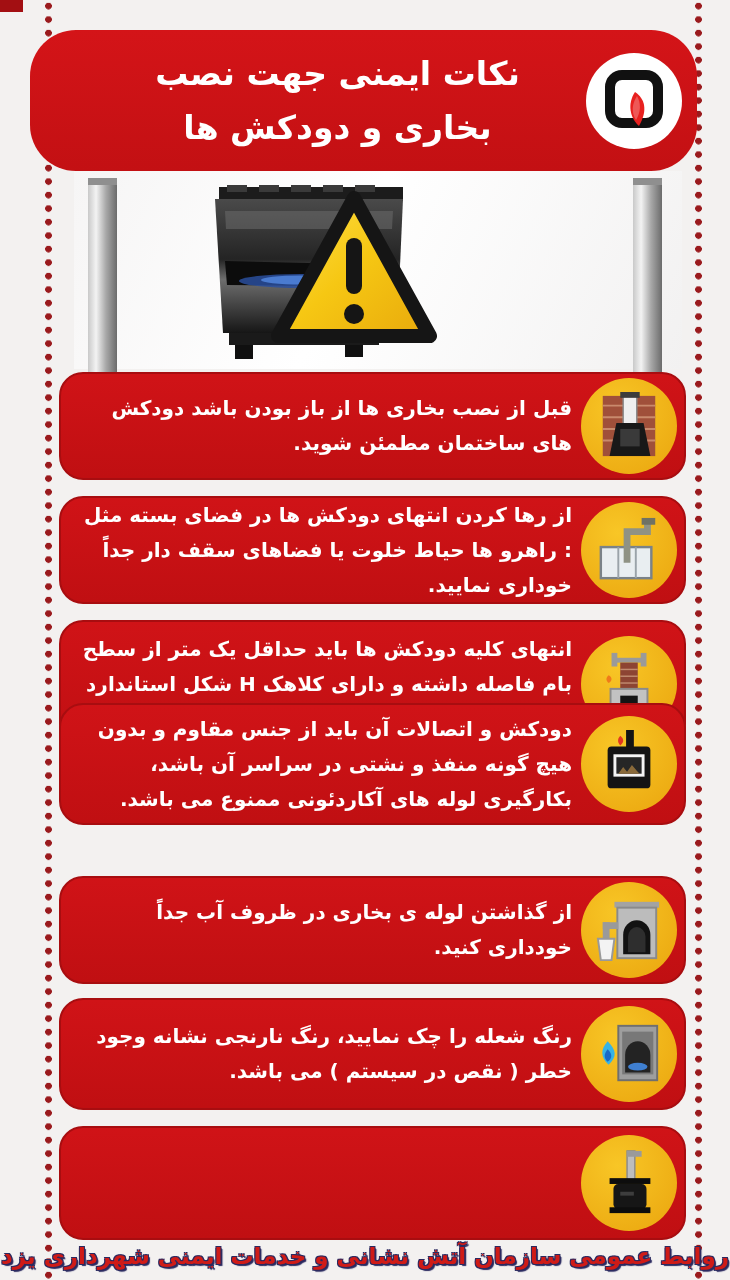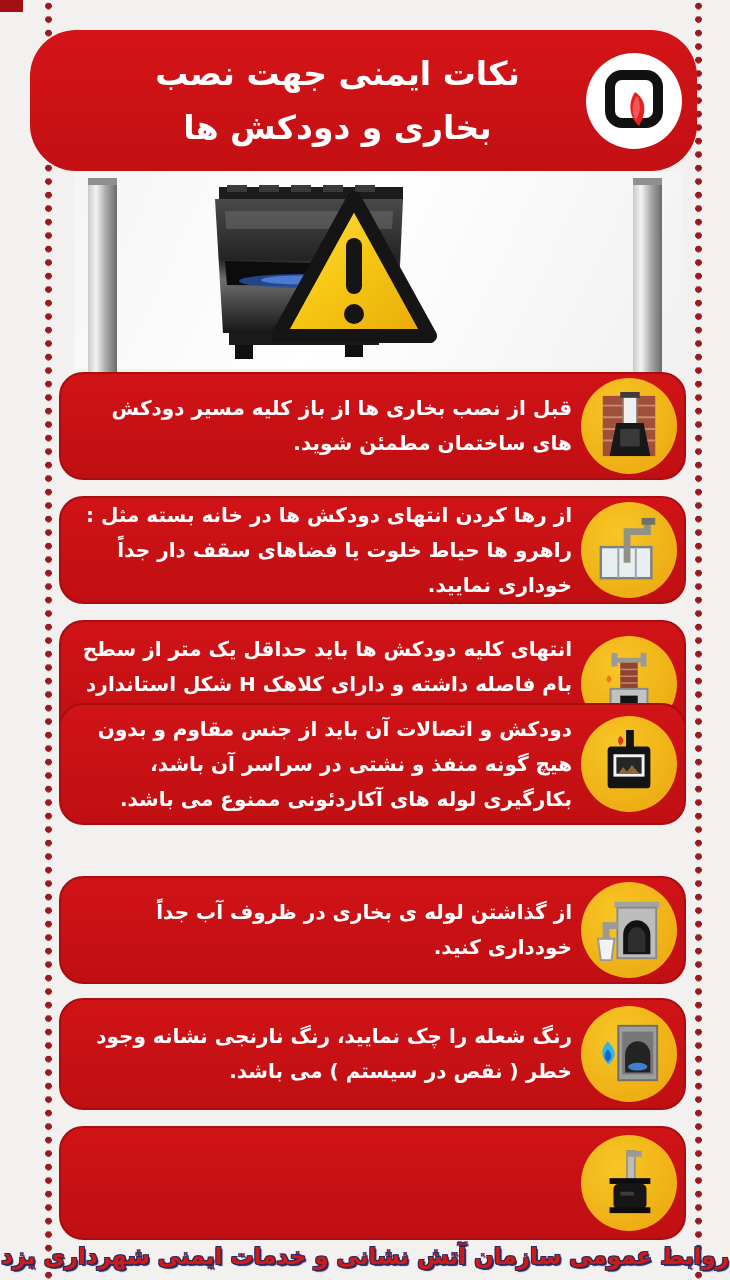--- a/index.html
+++ b/index.html
@@ -127,34 +127,34 @@
             <line x1="8" y1="26" x2="62" y2="26"></line>
             <line x1="8" y1="38" x2="62" y2="38"></line>
             <line x1="8" y1="50" x2="62" y2="50"></line>
           </g>
         <rect x="29" y="2" width="14" height="32" fill="#efefef" stroke="#8a8a8a" stroke-width="1.5"></rect>
         <rect x="26" y="0" width="20" height="6" fill="#3c3c3c"></rect>
         <path d="M15 66 L22 32 L50 32 L57 66 Z" fill="#181818"></path>
         <rect x="26" y="38" width="20" height="18" fill="#3a3a3a"></rect>
       </svg>
     </div>
-    <div class="card-text">قبل از نصب بخاری ها از باز کلیه مسیر دودکش های ساختمان مطمئن شوید.</div>
+    <div class="card-text">قبل از نصب بخاری ها از باز بودن باشد دودکش های ساختمان مطمئن شوید.</div>
   </div>
 
   <div class="card" style="top:496px;height:108px;">
     <div class="icon-circle">
       <svg width="68" height="68" viewBox="0 0 70 70">
         <rect x="6" y="32" width="52" height="32" fill="#e9eef1" stroke="#7a8288" stroke-width="2.5"></rect>
         <line x1="24" y1="32" x2="24" y2="64" stroke="#9aa3a9" stroke-width="2"></line>
         <line x1="42" y1="32" x2="42" y2="64" stroke="#9aa3a9" stroke-width="2"></line>
         <polyline points="54,6 54,16 33,16 33,48" fill="none" stroke="#8f9284" stroke-width="7"></polyline>
         <rect x="48" y="2" width="14" height="7" fill="#6f7264"></rect>
       </svg>
     </div>
-    <div class="card-text">از رها کردن انتهای دودکش ها در خانه بسته مثل : راهرو ها حیاط خلوت یا فضاهای سقف دار جداً خوداری نمایید.</div>
+    <div class="card-text">از رها کردن انتهای دودکش ها در فضای بسته مثل : راهرو ها حیاط خلوت یا فضاهای سقف دار جداً خوداری نمایید.</div>
   </div>
 
   <div class="card" style="top:620px;height:128px;">
     <div class="icon-circle">
       <svg width="68" height="68" viewBox="0 0 70 70">
         <rect x="17" y="3" width="6" height="14" fill="#9a9a9a"></rect>
           <rect x="47" y="3" width="6" height="14" fill="#9a9a9a"></rect>
         <rect x="19" y="8" width="32" height="5" fill="#9a9a9a"></rect>
         <rect x="26" y="13" width="18" height="27" fill="#8d4433"></rect>
         <g stroke="#c08a6f" stroke-width="1.5">

